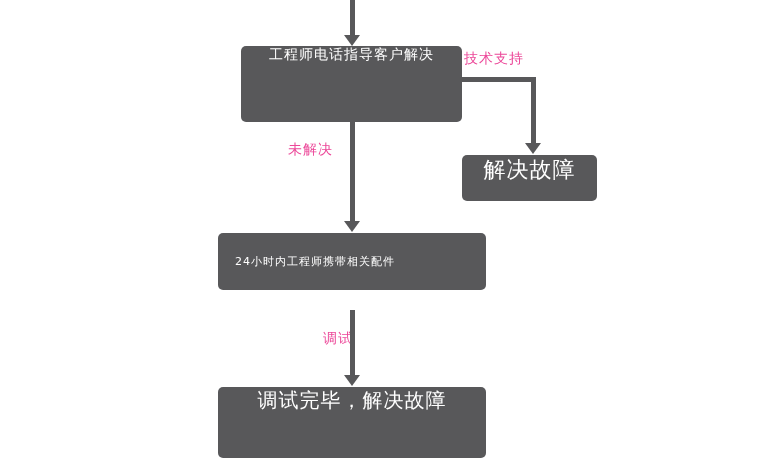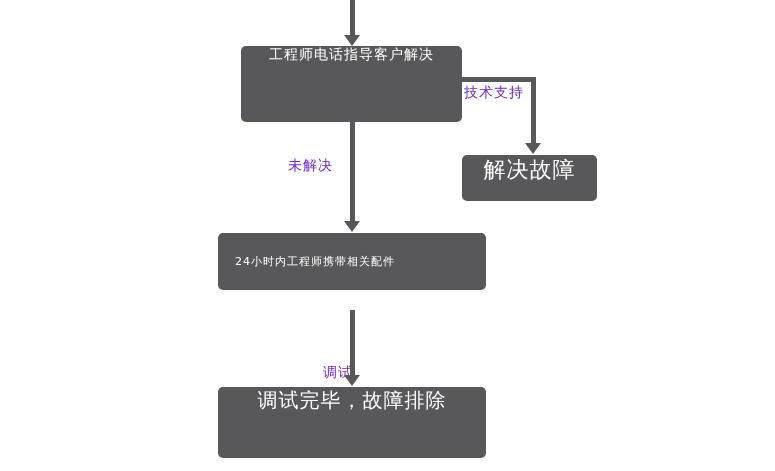--- a/index.html
+++ b/index.html
@@ -41,25 +41,24 @@
     .head-down {
       position: absolute;
       width: 0;
       height: 0;
       border-left: 8px solid transparent;
       border-right: 8px solid transparent;
       border-top: 11px solid #58585a;
     }
     .edge-label {
       position: absolute;
-      color: #6d28d9;
+      color: #ec4899;
       font-size: 14px;
       letter-spacing: 1px;
       white-space: nowrap;
-      margin-top: 34px;
     }
   </style>
 </head>
 <body>
 
 <div class="canvas">
 
   <div class="vline" style="left:350px; top:0; width:5px; height:36px;"></div>
   <div class="head-down" style="left:344px; top:35px;"></div>
 
@@ -70,31 +69,31 @@
   <div class="edge-label" style="left:464px; top:50px;">技术支持</div>
 
   <div class="hline" style="left:462px; top:77px; width:74px; height:5px;"></div>
   <div class="vline" style="left:531px; top:77px; width:5px; height:67px;"></div>
   <div class="head-down" style="left:525px; top:143px;"></div>
 
   <div class="node" style="left:462px; top:155px; width:135px; height:46px; font-size:22px;">
     <span>解决故障</span>
   </div>
 
-  <div class="edge-label" style="left:288px; top:123px;">未解决</div>
+  <div class="edge-label" style="left:288px; top:141px;">未解决</div>
 
   <div class="vline" style="left:350px; top:122px; width:5px; height:100px;"></div>
   <div class="head-down" style="left:344px; top:221px;"></div>
 
   <div class="node node-multiline" style="left:218px; top:233px; width:268px; height:57px; font-size:11px;">
     <span>24小时内工程师携带相关配件</span>
   </div>
 
   <div class="edge-label" style="left:323px; top:330px;">调试</div>
 
   <div class="vline" style="left:350px; top:310px; width:5px; height:66px;"></div>
   <div class="head-down" style="left:344px; top:375px;"></div>
 
   <div class="node" style="left:218px; top:387px; width:268px; height:71px; font-size:20px;">
-    <span>调试完毕，故障排除</span>
+    <span>调试完毕，解决故障</span>
   </div>
 
 </div>
 
 </body></html>

